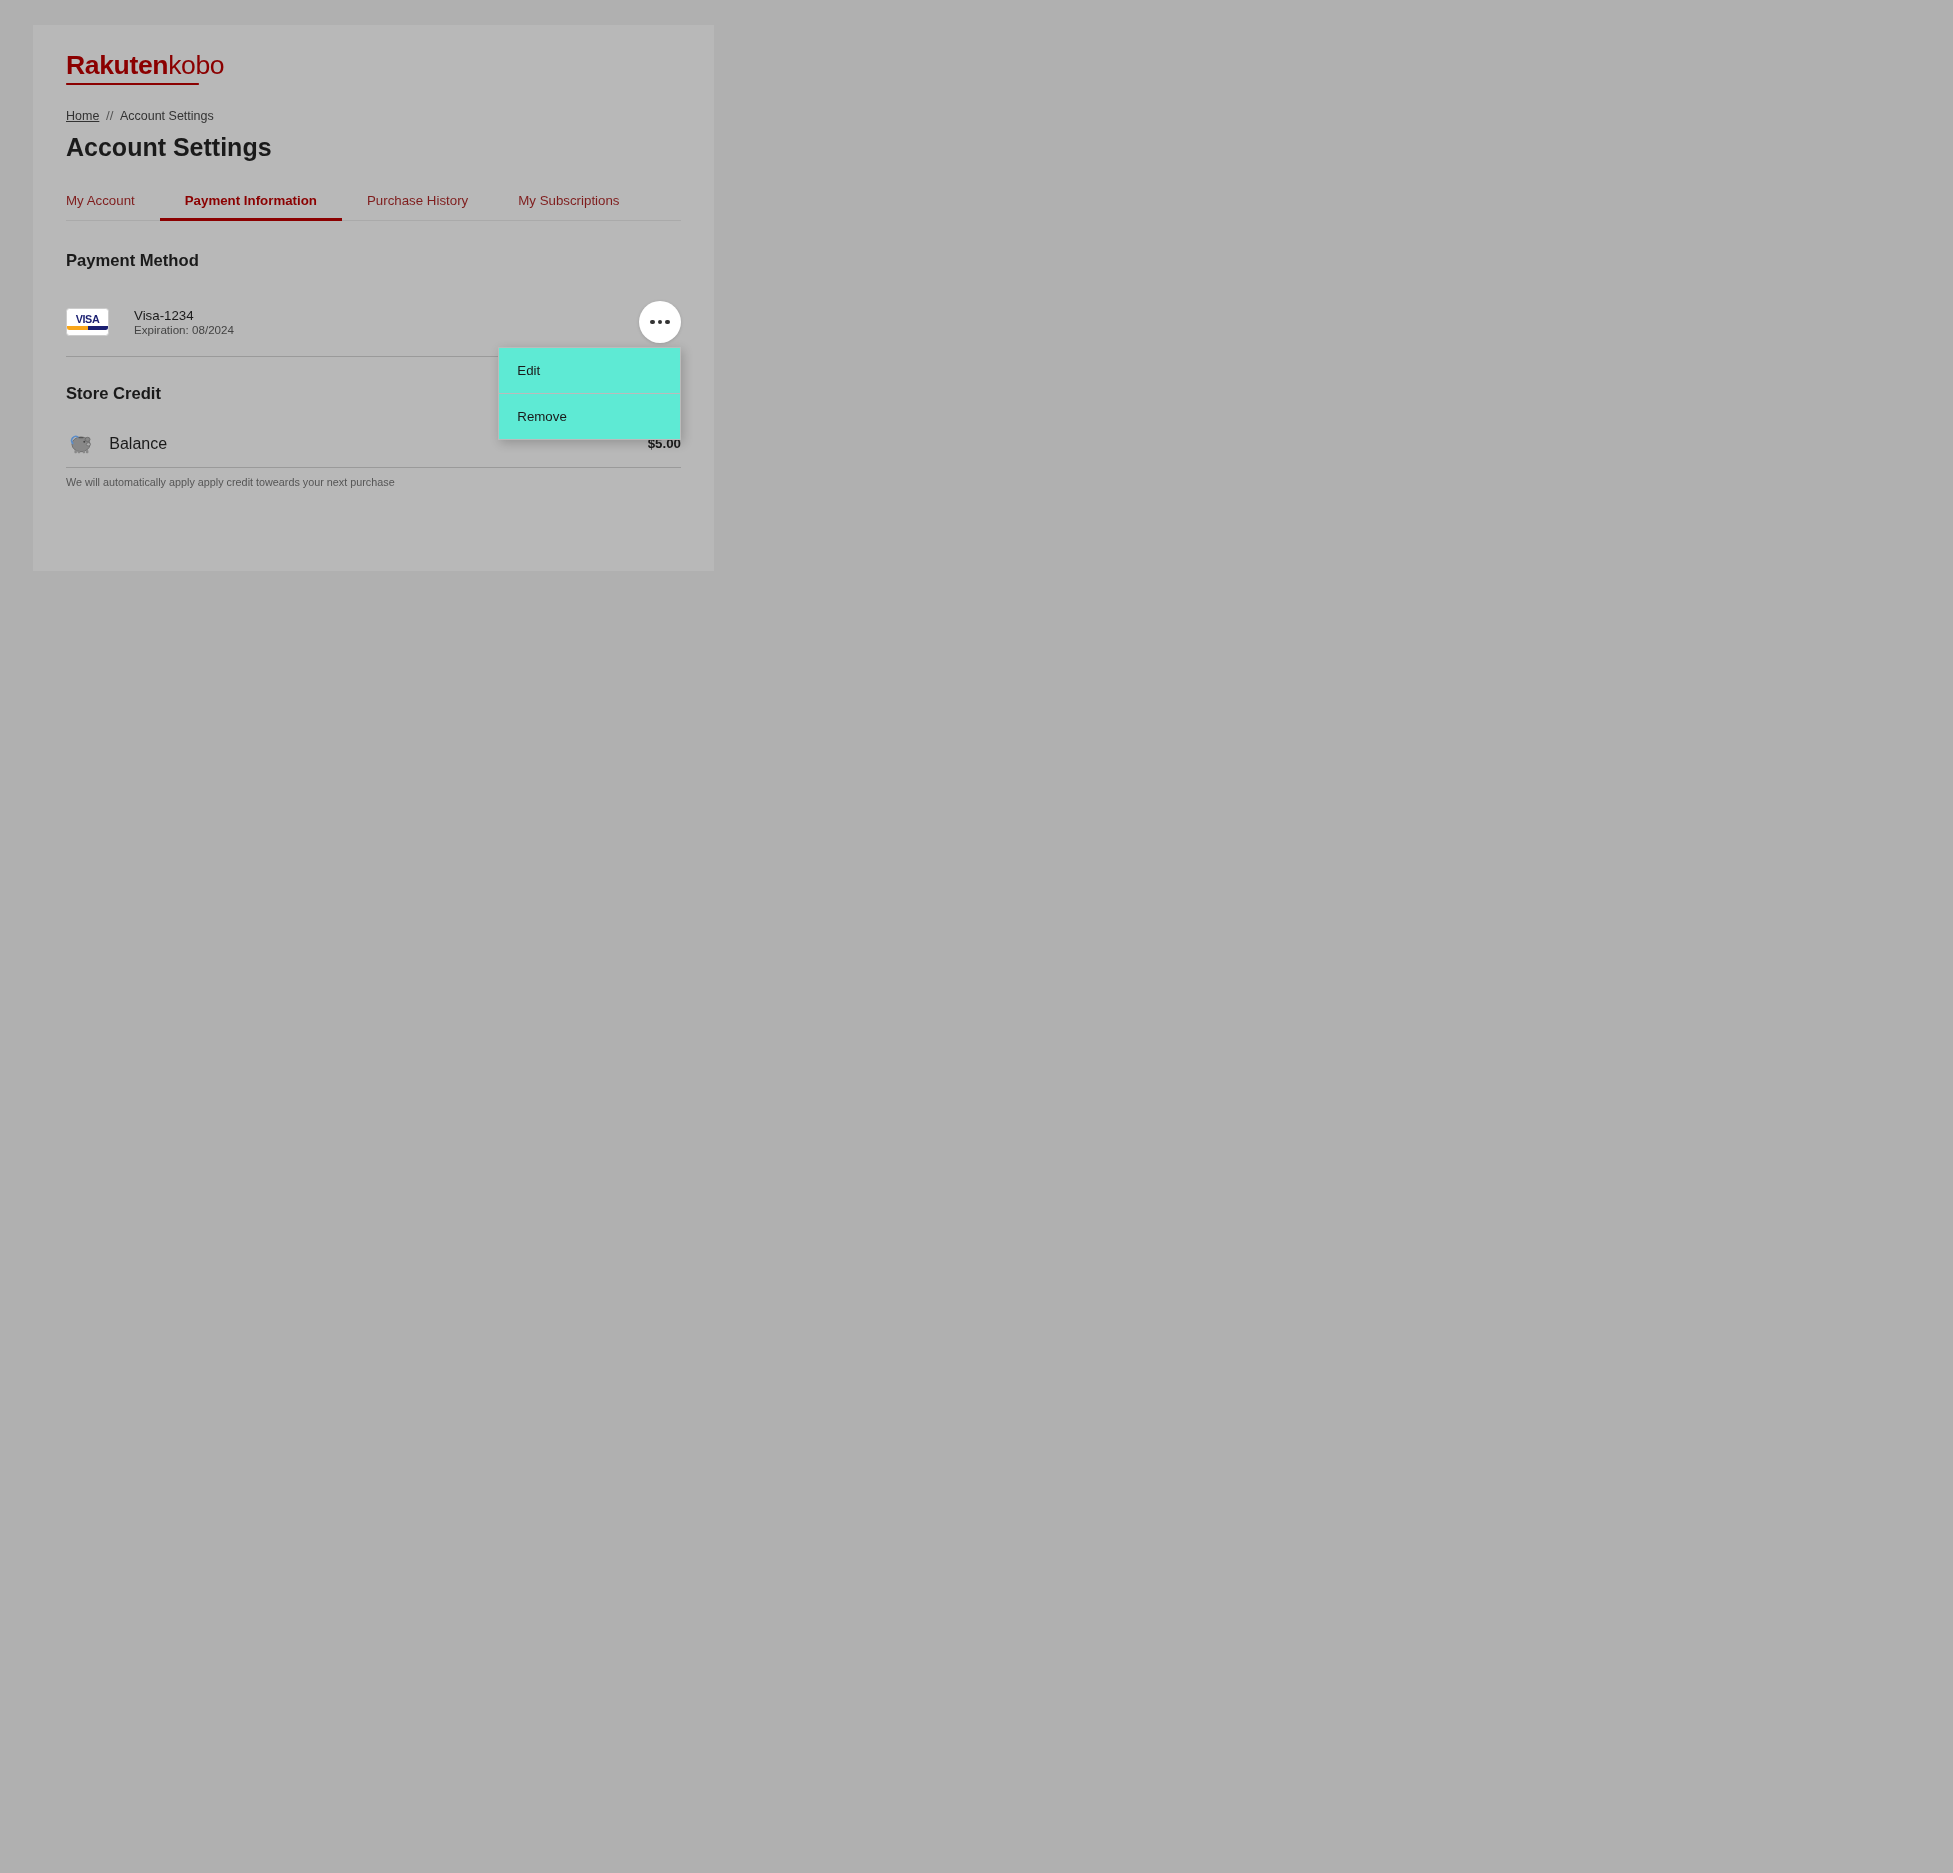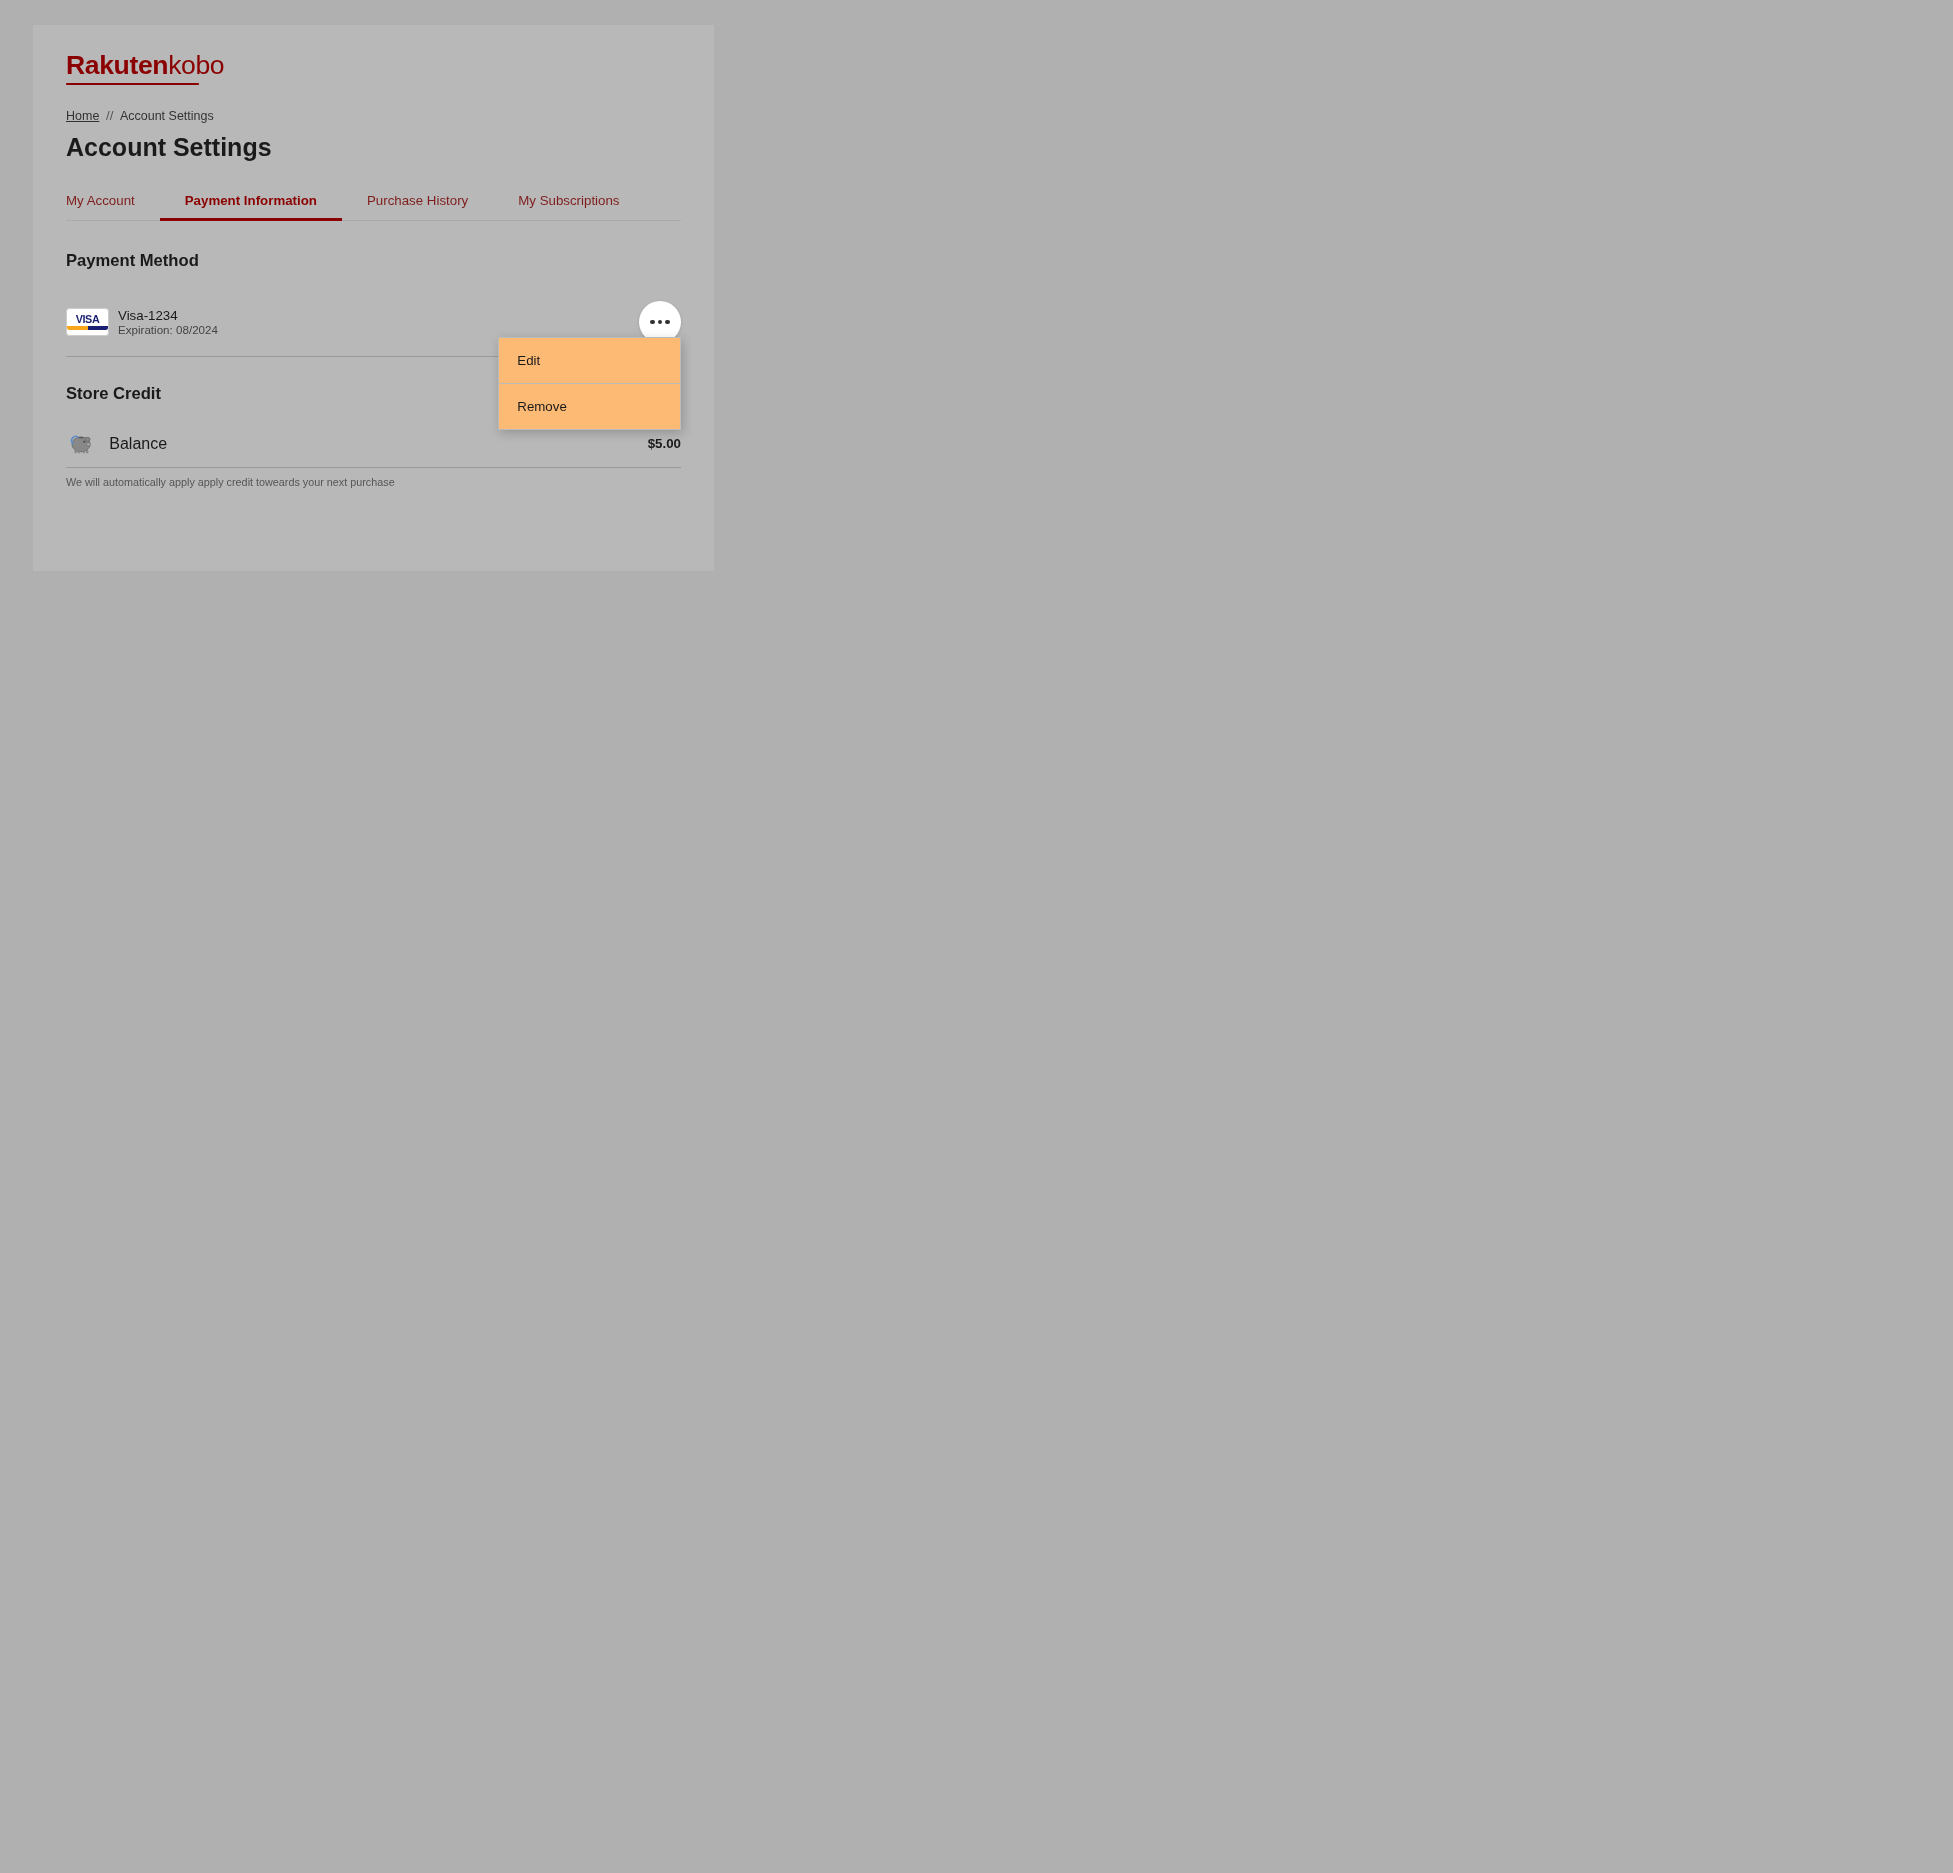--- a/index.html
+++ b/index.html
@@ -127,21 +127,21 @@
     .visa-logo {
       display: flex;
       flex-direction: column;
       align-items: center;
       justify-content: center;
       width: 43px;
       height: 28px;
       border: 0.8px solid #ccc;
       border-radius: 3.3px;
       background: white;
-      margin-right: 9px;
+      margin-right: 25px;
       flex-shrink: 0;
     }
     .visa-text {
       font-size: 10.8px;
       font-weight: 900;
       color: #1a1f71;
       letter-spacing: -0.4px;
       line-height: 1;
     }
     .visa-stripe {
@@ -189,24 +189,24 @@
     .dot {
       width: 4.2px;
       height: 4.2px;
       background: #333;
       border-radius: 50%;
     }
 
     
     .dropdown-menu {
       position: absolute;
-      top: 36px;
+      top: 46px;
       right: 0;
       width: 183px;
-      background: #fdba74;
+      background: #5eead4;
       border: 0.8px solid #bbb;
       box-shadow: 1.7px 3.3px 10px rgba(0,0,0,0.2);
       z-index: 100;
     }
     .dropdown-item {
       padding: 15px 18.3px;
       font-size: 13.3px;
       color: #1a1a1a;
       cursor: pointer;
       border-bottom: 0.8px solid #bbb;

